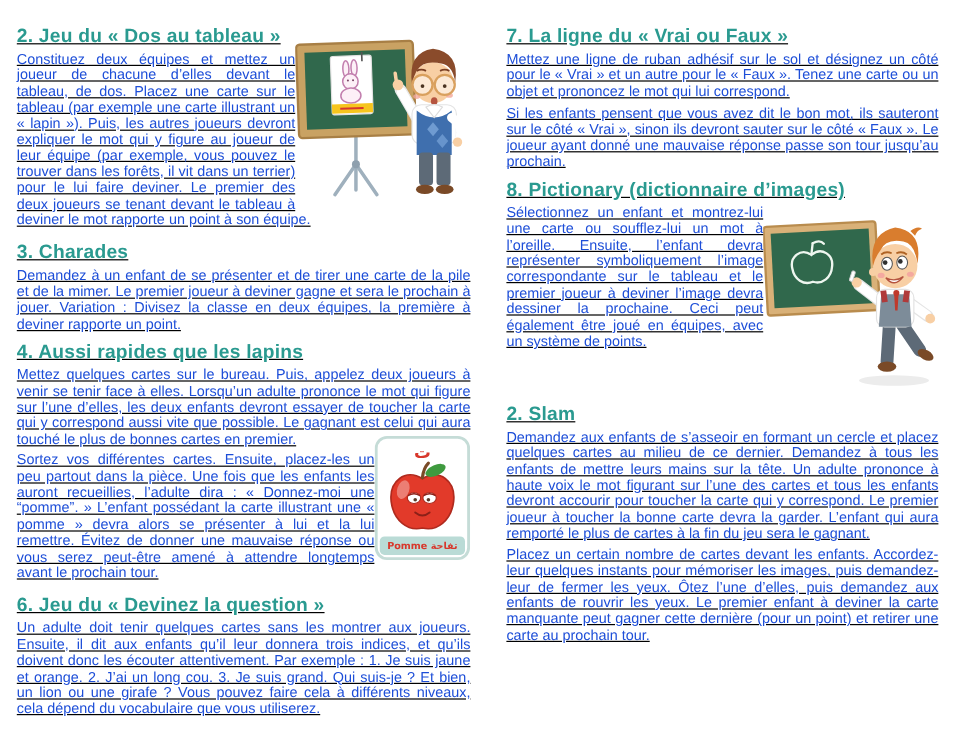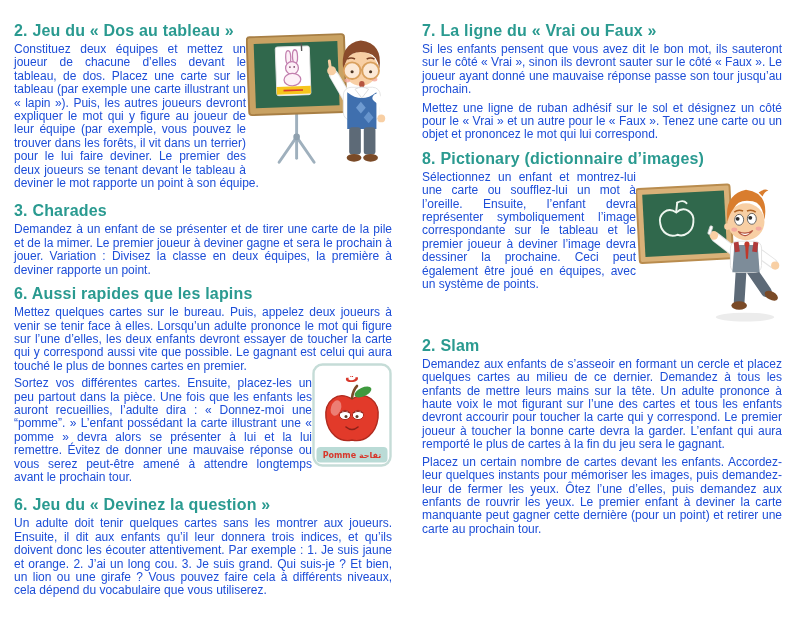--- a/index.html
+++ b/index.html
@@ -5,21 +5,21 @@
   html,body{margin:0;padding:0;}
   body{
     width:794px;height:630px;overflow:hidden;background:#ffffff;
     font-family:"Liberation Sans","DejaVu Sans",sans-serif;
     -webkit-font-smoothing:antialiased;
   }
   .page{
     box-sizing:border-box;width:794px;height:630px;
     padding:22px 12px 0 14px;display:flex;gap:30px;
   }
-  .col{box-sizing:border-box;}
+  .col{box-sizing:border-box;text-decoration:underline;}
   .col-left{width:378px;flex:0 0 378px;}
   .col-right{flex:1;}
   section{position:relative;}
   section::after{content:"";display:block;clear:both;}
   h2{
     font-size:16px;line-height:18px;font-weight:bold;color:#2a9a90;
     margin:8px 0 3px 0;letter-spacing:.2px;
   }
   section:first-child h2{margin-top:0;}
   p{
@@ -114,21 +114,21 @@
       </div>
       <p>Constituez deux équipes et mettez un joueur de chacune d’elles devant le tableau, de dos. Placez une carte sur le tableau (par exemple une carte illustrant un « lapin »). Puis, les autres joueurs devront expliquer le mot qui y figure au joueur de leur équipe (par exemple, vous pouvez le trouver dans les forêts, il vit dans un terrier) pour le lui faire deviner. Le premier des deux joueurs se tenant devant le tableau à deviner le mot rapporte un point à son équipe.</p>
     </section>
 
     <section>
       <h2>3. Charades</h2>
       <p>Demandez à un enfant de se présenter et de tirer une carte de la pile et de la mimer. Le premier joueur à deviner gagne et sera le prochain à jouer. Variation : Divisez la classe en deux équipes, la première à deviner rapporte un point.</p>
     </section>
 
     <section>
-      <h2>6. Aussi rapides que les lapins</h2>
+      <h2>4. Aussi rapides que les lapins</h2>
       <p>Mettez quelques cartes sur le bureau. Puis, appelez deux joueurs à venir se tenir face à elles. Lorsqu’un adulte prononce le mot qui figure sur l’une d’elles, les deux enfants devront essayer de toucher la carte qui y correspond aussi vite que possible. Le gagnant est celui qui aura touché le plus de bonnes cartes en premier.</p>
     </section>
 
     <section>
       <div class="illus illus-apple">
         <svg viewBox="0 0 80 104" aria-hidden="true">
           <rect x="1.5" y="1.5" width="77" height="101" rx="9" fill="#ffffff" stroke="#c5dcd7" stroke-width="2.4"></rect>
           <text x="40" y="19" text-anchor="middle" font-size="14" fill="#d8372b" class="svg-label">ت</text>
 
           <path d="M40 36 C26 27 12 38 14 55 C16 71 28 80 40 77 C52 80 64 71 66 55 C68 38 54 27 40 36 Z" fill="#e23a2a" stroke="#b02a1e" stroke-width="1.4"></path>
@@ -155,22 +155,22 @@
       <h2>6. Jeu du « Devinez la question »</h2>
       <p>Un adulte doit tenir quelques cartes sans les montrer aux joueurs. Ensuite, il dit aux enfants qu’il leur donnera trois indices, et qu’ils doivent donc les écouter attentivement. Par exemple : 1. Je suis jaune et orange. 2. J’ai un long cou. 3. Je suis grand. Qui suis-je ? Et bien, un lion ou une girafe ? Vous pouvez faire cela à différents niveaux, cela dépend du vocabulaire que vous utiliserez.</p>
     </section>
 
   </div>
 
   <div class="col col-right">
 
     <section>
       <h2>7. La ligne du « Vrai ou Faux  »</h2>
+      <p>Mettez une ligne de ruban adhésif sur le sol et désignez un côté pour le « Vrai » et un autre pour le « Faux ». Tenez une carte ou un objet et prononcez le mot qui lui correspond.</p>
       <p>Si les enfants pensent que vous avez dit le bon mot, ils sauteront sur le côté « Vrai », sinon ils devront sauter sur le côté « Faux ». Le joueur ayant donné une mauvaise réponse passe son tour jusqu’au prochain.</p>
-      <p>Mettez une ligne de ruban adhésif sur le sol et désignez un côté pour le « Vrai » et un autre pour le « Faux ». Tenez une carte ou un objet et prononcez le mot qui lui correspond.</p>
     </section>
 
     <section>
       <h2>8. Pictionary (dictionnaire d’images)</h2>
       <div class="illus illus-boy">
         <svg viewBox="0 0 150 156" aria-hidden="true">
           <ellipse cx="112" cy="148" rx="30" ry="4.5" fill="#ececec"></ellipse>
 
           <g transform="rotate(-3 50 52)">
             <rect x="2" y="14" width="96" height="76" rx="2.5" fill="#d9b178" stroke="#b98c4e" stroke-width="2"></rect>

